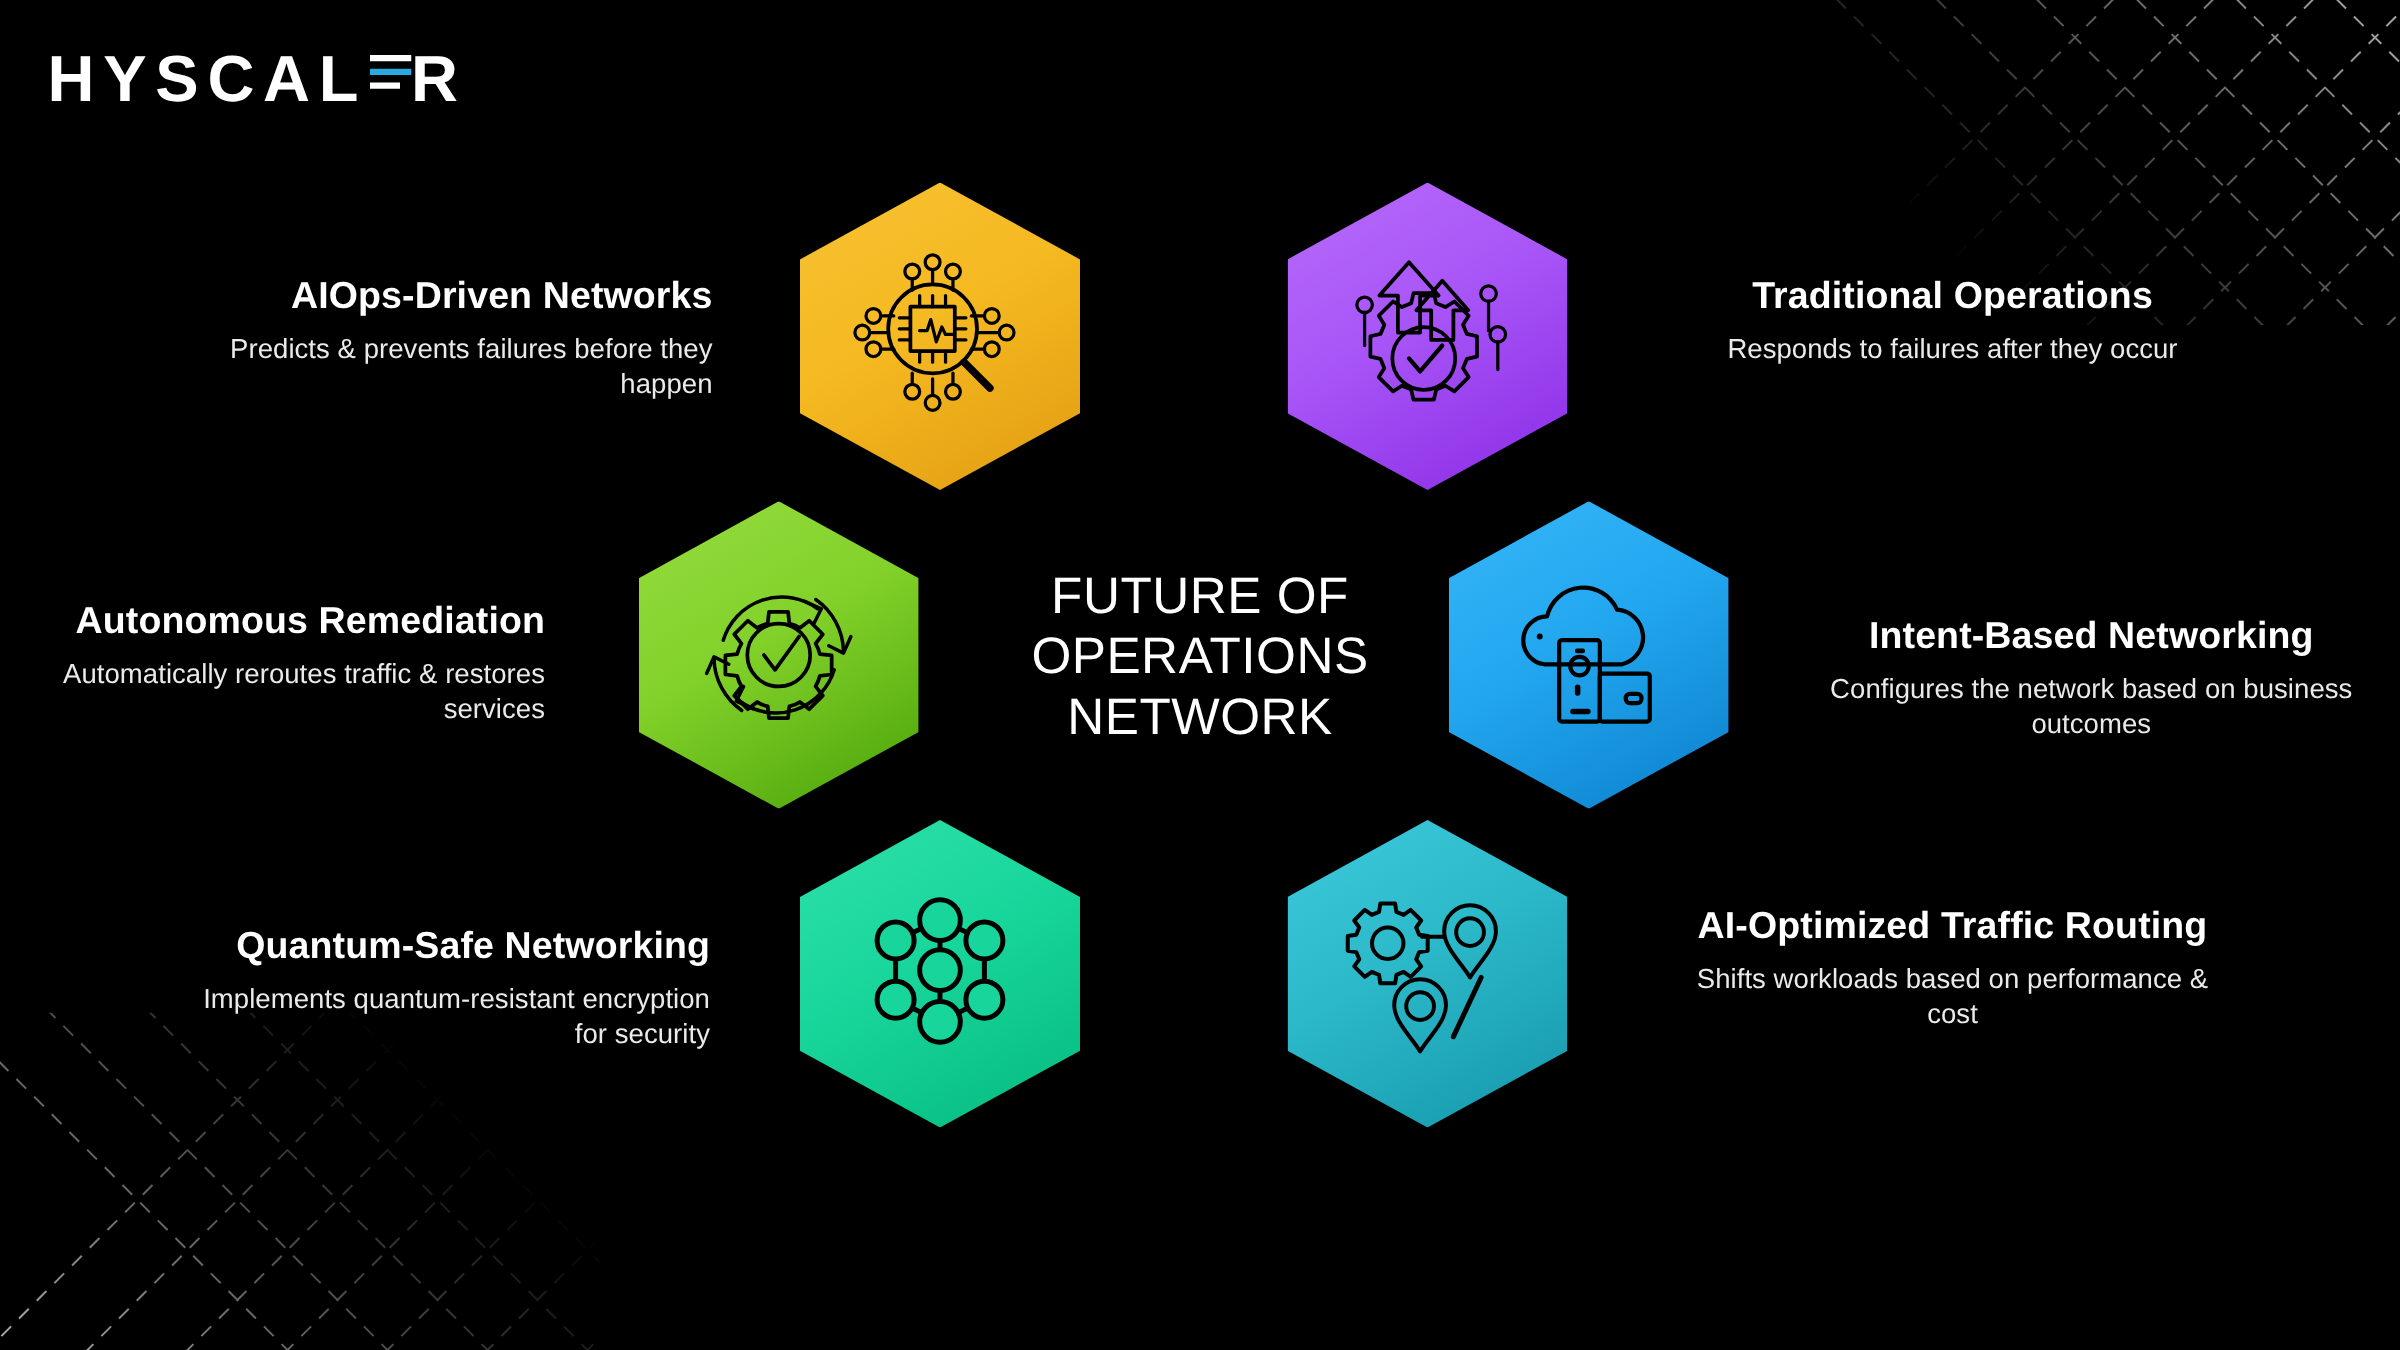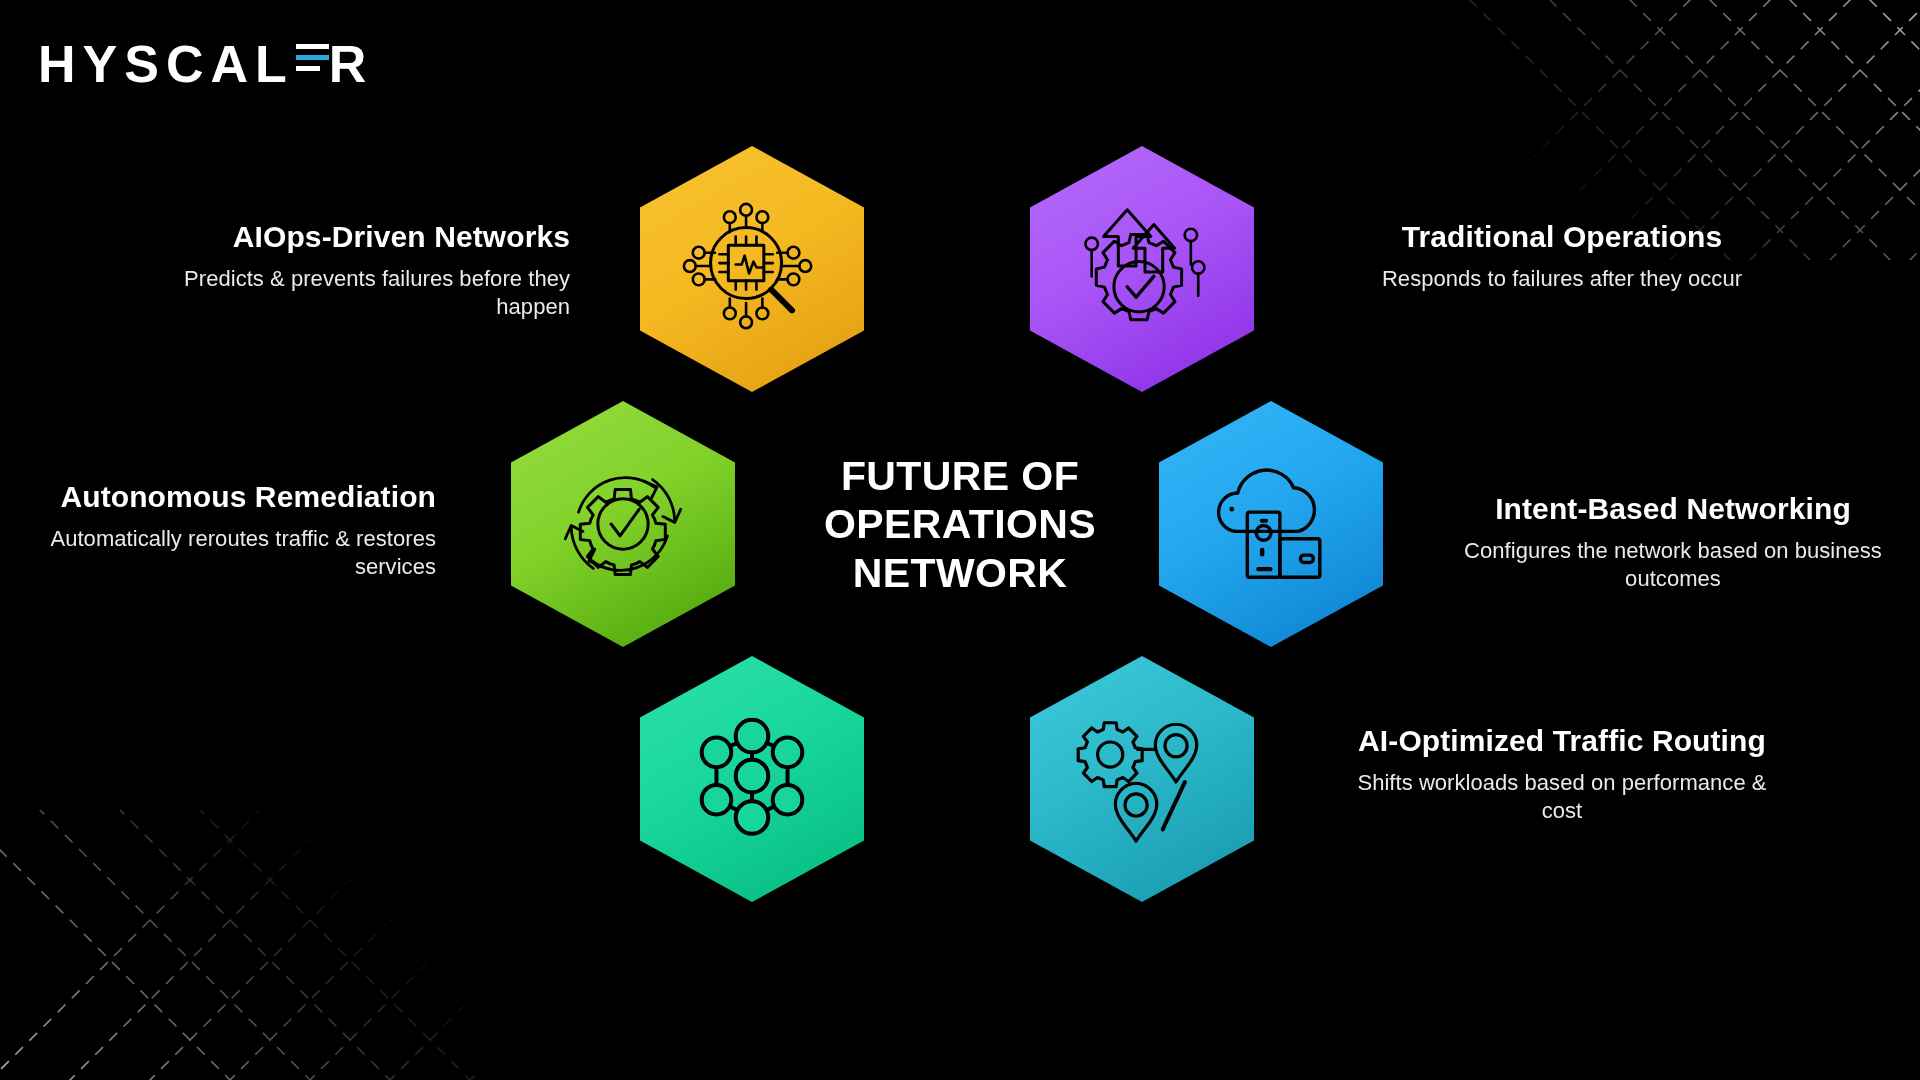--- a/index.html
+++ b/index.html
@@ -40,21 +40,21 @@
     clip-path:polygon(50% 0%, 100% 25%, 100% 75%, 50% 100%, 0% 75%, 0% 25%);
     display:flex; align-items:center; justify-content:center;
   }
   .hex svg { width:148px; height:148px; display:block; }
   .hex svg * { vector-effect:non-scaling-stroke; }
 
   
   .center-title {
     position:absolute; left:50%; top:452px; transform:translateX(-50%);
     width:420px; text-align:center;
-    color:#ffffff; font-size:41px; font-weight:700; line-height:1.18;
+    color:#ffffff; font-size:41px; font-weight:400; line-height:1.18;
     letter-spacing:.4px;
   }
   .center-title span { display:block; }
 
   
   .label { position:absolute; width:420px; }
   .label .title {
     color:#ffffff; font-size:30px; font-weight:700; line-height:1.25;
     letter-spacing:.1px; margin-bottom:9px;
   }
@@ -242,19 +242,23 @@
   <div class="label left" style="left:16px; top:478px;">
     <div class="title">Autonomous Remediation</div>
     <div class="desc">Automatically reroutes traffic &amp; restores services</div>
   </div>
 
   <div class="label right" style="left:1463px; top:490px;">
     <div class="title">Intent-Based Networking</div>
     <div class="desc">Configures the network based on business outcomes</div>
   </div>
 
+  <div class="label left" style="left:148px; top:738px;">
+    <div class="title">Quantum-Safe Networking</div>
+    <div class="desc">Implements quantum-resistant encryption for security</div>
+  </div>
 
   <div class="label right" style="left:1352px; top:722px;">
     <div class="title">AI-Optimized Traffic Routing</div>
     <div class="desc">Shifts workloads based on performance &amp; cost</div>
   </div>
 
 </div>
 
 </body></html>

